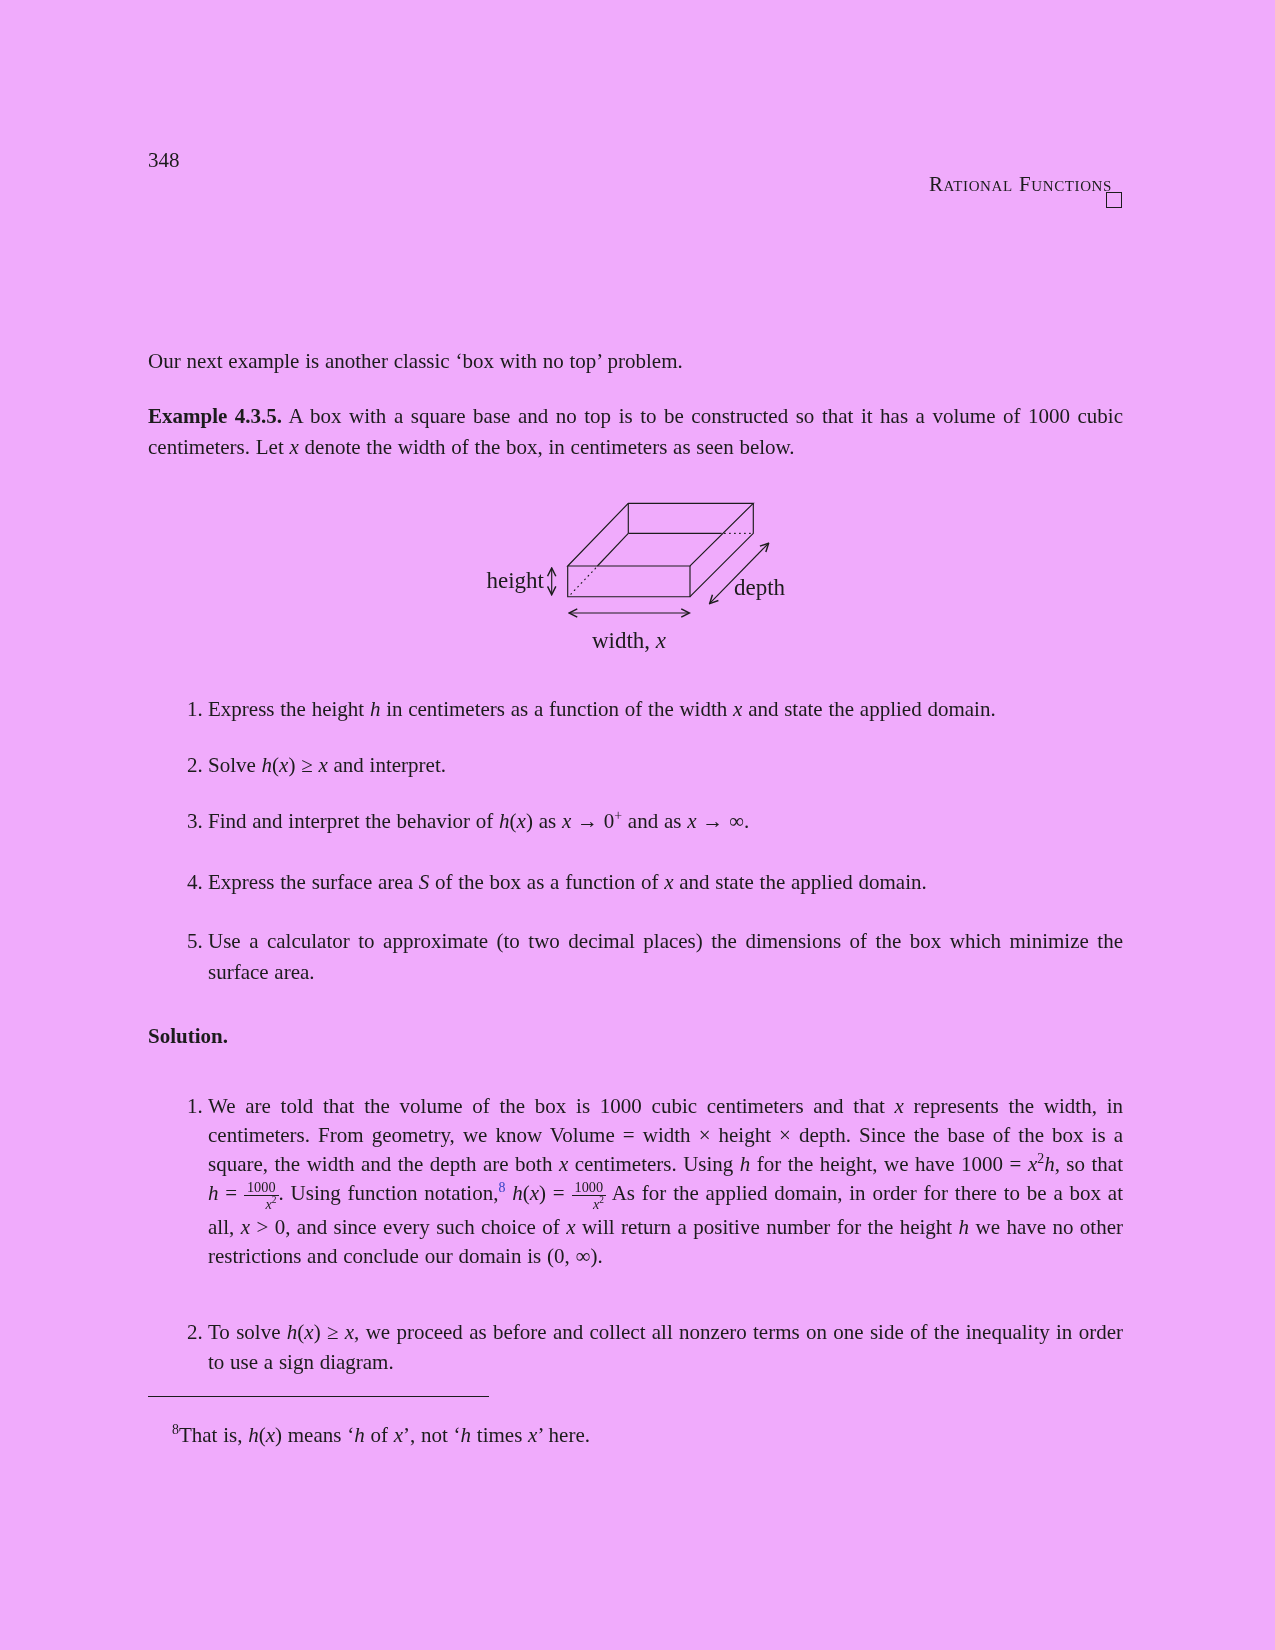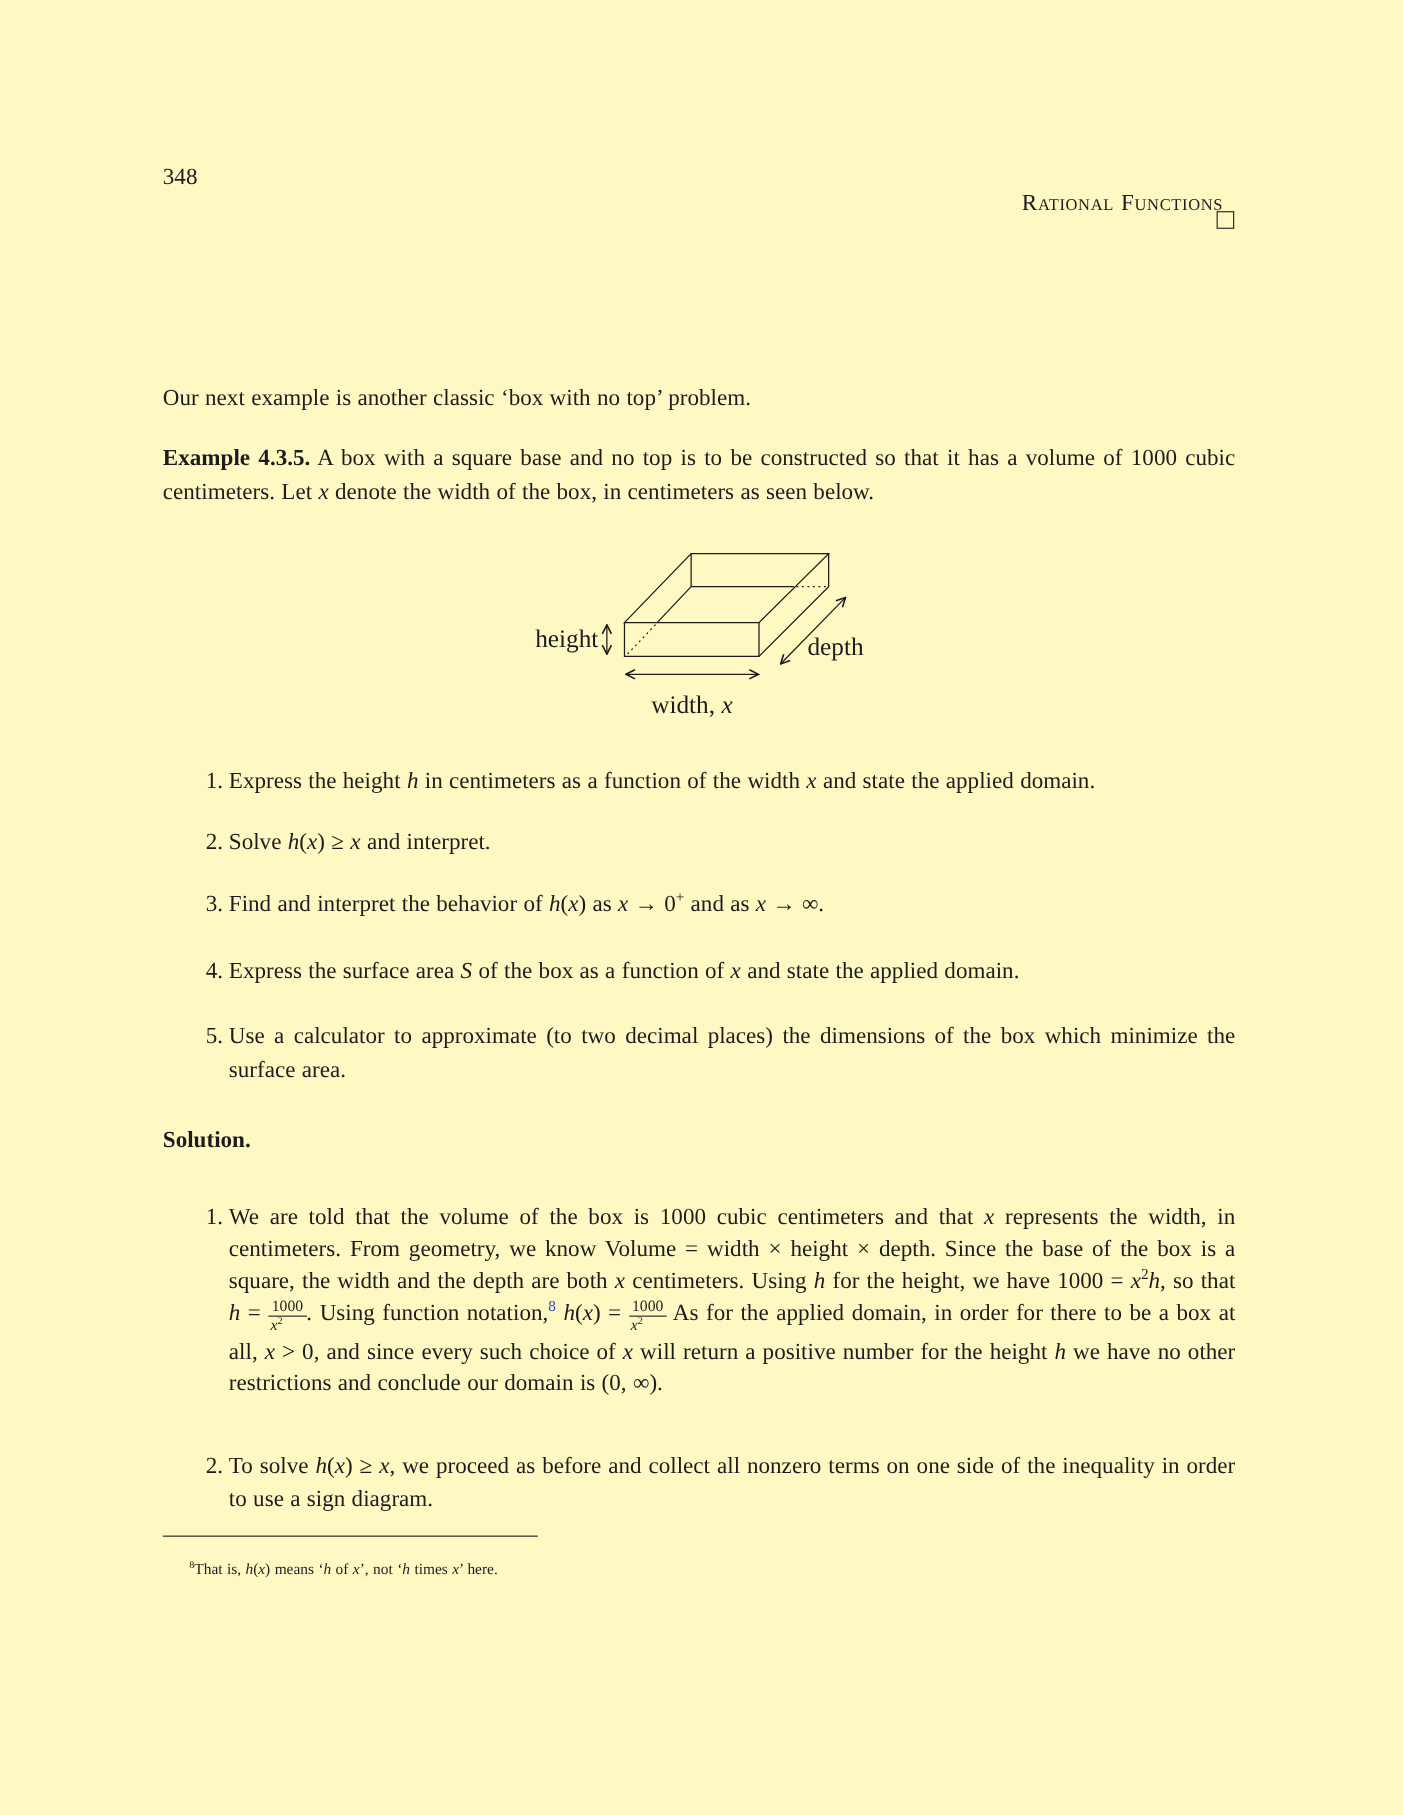--- a/index.html
+++ b/index.html
@@ -1,49 +1,49 @@
 <!DOCTYPE html>
 <html style="--link-blue: #3341c4;"><head>
 <meta charset="utf-8">
 <style>
   html,body{margin:0;padding:0;background:#888;}
   .page{
-    position:relative; width:1275px; height:1650px; background:#fef9c3;
+    position:relative; width:1275px; height:1650px; background:#f0abfc;
     font-family:"Liberation Serif","DejaVu Serif",serif;
     color:#1c1c1c; font-size:21px; line-height:31px;
     margin:0 auto; overflow:hidden;
     word-spacing:0.5px;
   }
   .hdr{position:absolute; top:148px; left:148px; width:975px; height:24px; line-height:24px;}
   .pagenum{position:absolute; left:0; top:0;}
   .runhead{position:absolute; right:11px; top:0; font-variant:small-caps; letter-spacing:0.6px;margin-top:24px;}
   .body{position:absolute; left:148px; top:0; width:975px; height:1650px;}
   .body p{margin:0; position:absolute; left:0; width:975px;}
   .just{text-align:justify;}
   .cont{left:54px !important; width:921px !important;}
   .qed{position:absolute; right:1px; bottom:6px; width:14px; height:14px; border:1.4px solid #1c1c1c; line-height:0; font-size:0;}
   b{font-weight:bold;margin-top:10px;}
   i{font-style:italic;}
   sup{font-size:66%; vertical-align:super; line-height:0;}
   .fnref{color:var(--link-blue,#3341c4);}
-  .frac{display:inline-block; text-align:left; vertical-align:-0.65em; font-size:0.68em; line-height:1.15; word-spacing:0;}
+  .frac{display:inline-block; text-align:right; vertical-align:-0.65em; font-size:0.68em; line-height:1.15; word-spacing:0;}
   .fr-top{display:block; border-bottom:1.3px solid currentColor; padding:0 3px;}
   .fr-bot{display:block; padding:0 2px;}
   .li{position:absolute; left:0; width:975px;}
   .li .num{position:absolute; left:39px; top:0;}
   .li .lt{margin-left:60px; text-align:justify;}
   .sol{line-height:29px;}
   .sol2{line-height:30px;}
   .diagram{position:absolute; left:460px; top:465px; width:340px; height:200px;}
   .dlabel{position:absolute; font-size:23px; line-height:24px; word-spacing:0;}
   .dl-height{left:430px; top:569px; width:114px; text-align:right;}
   .dl-depth{left:734px; top:576px;}
   .dl-width{left:529px; top:629px; width:200px; text-align:center;}
   .fnrule{position:absolute; left:148px; top:1396px; width:341px; height:1.4px; background:#1c1c1c;}
-  .fn{position:absolute; left:148px; top:1402px; width:975px; font-size:14px; line-height:24px; text-indent:24px;}
+  .fn{position:absolute; left:148px; top:1402px; width:975px; font-size:21px; line-height:24px; text-indent:24px;}
 </style>
 </head>
 <body>
 
 <div class="page">
 
   <div class="hdr">
     <span class="pagenum">348</span>
     <span class="runhead">Rational Functions</span>
   </div>

